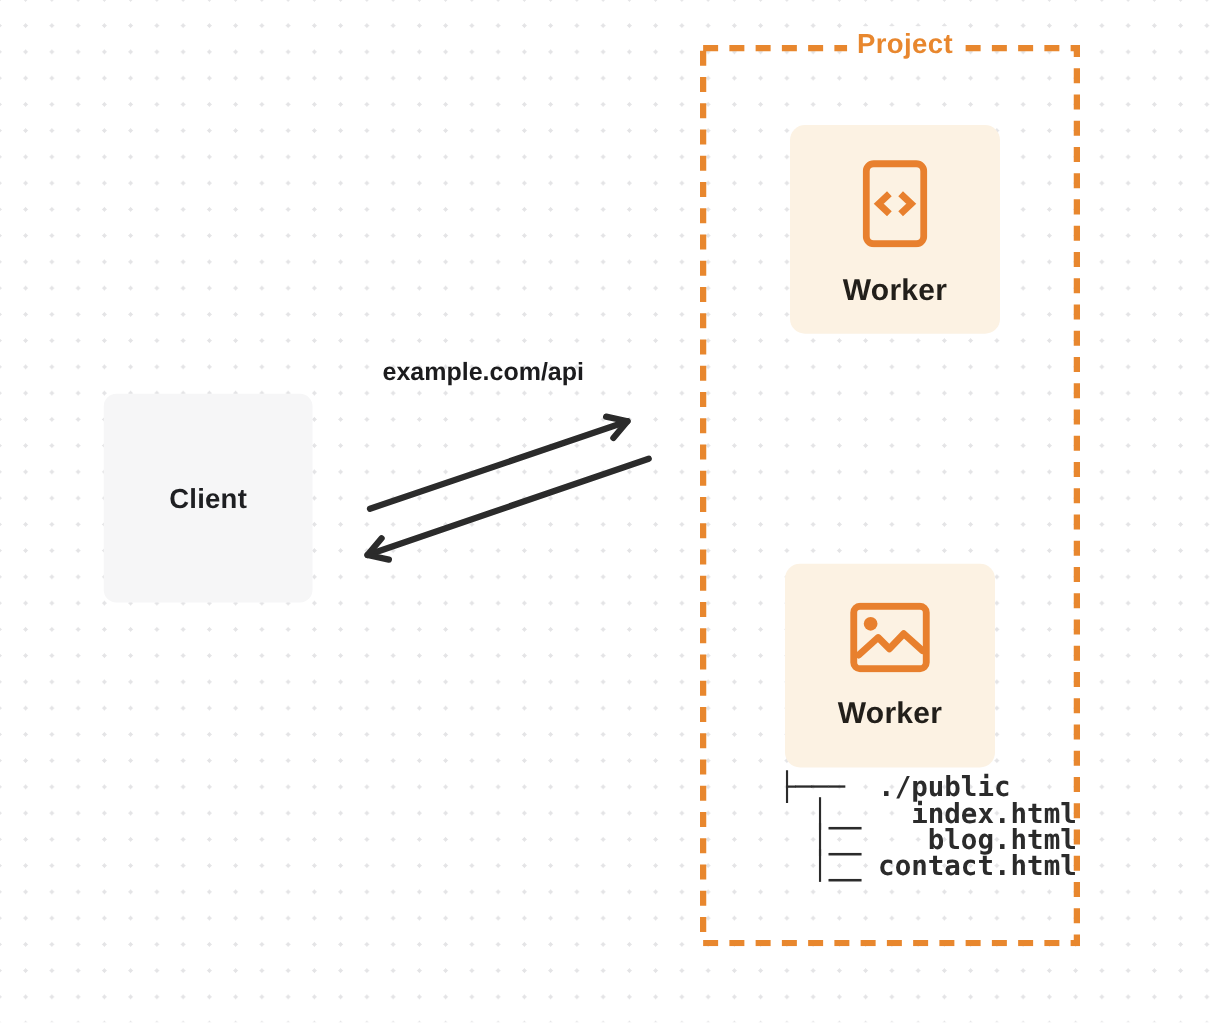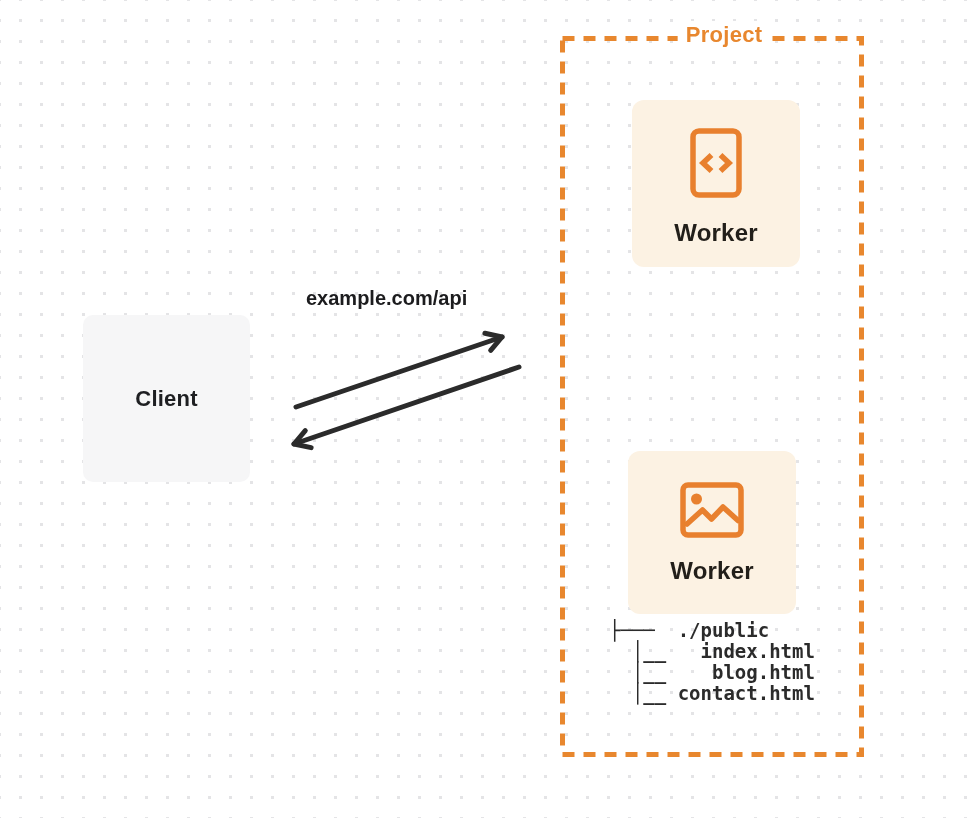--- a/index.html
+++ b/index.html
@@ -68,23 +68,23 @@
   .card-worker { left: 632px; top: 100px; height: 167px; }
   .card-worker .icon { margin-top: 28px; }
   .card-worker .card-label { margin-top: 21px; }
   .card-assets { left: 628px; top: 451px; height: 163px; }
   .card-assets .icon { margin-top: 31px; }
   .card-assets .card-label { margin-top: 19px; }
 
   
   .file-tree {
     position: absolute;
-    left: 609px; top: 620px;
+    left: 623px; top: 620px;
     font-family: "DejaVu Sans Mono", "Liberation Mono", monospace;
-    font-size: 19px;
+    font-size: 22px;
     font-weight: bold;
     line-height: 21px;
     color: #2b2b2b;
     white-space: pre;
   }
 </style>
 </head>
 <body>
 
 <div class="canvas">

